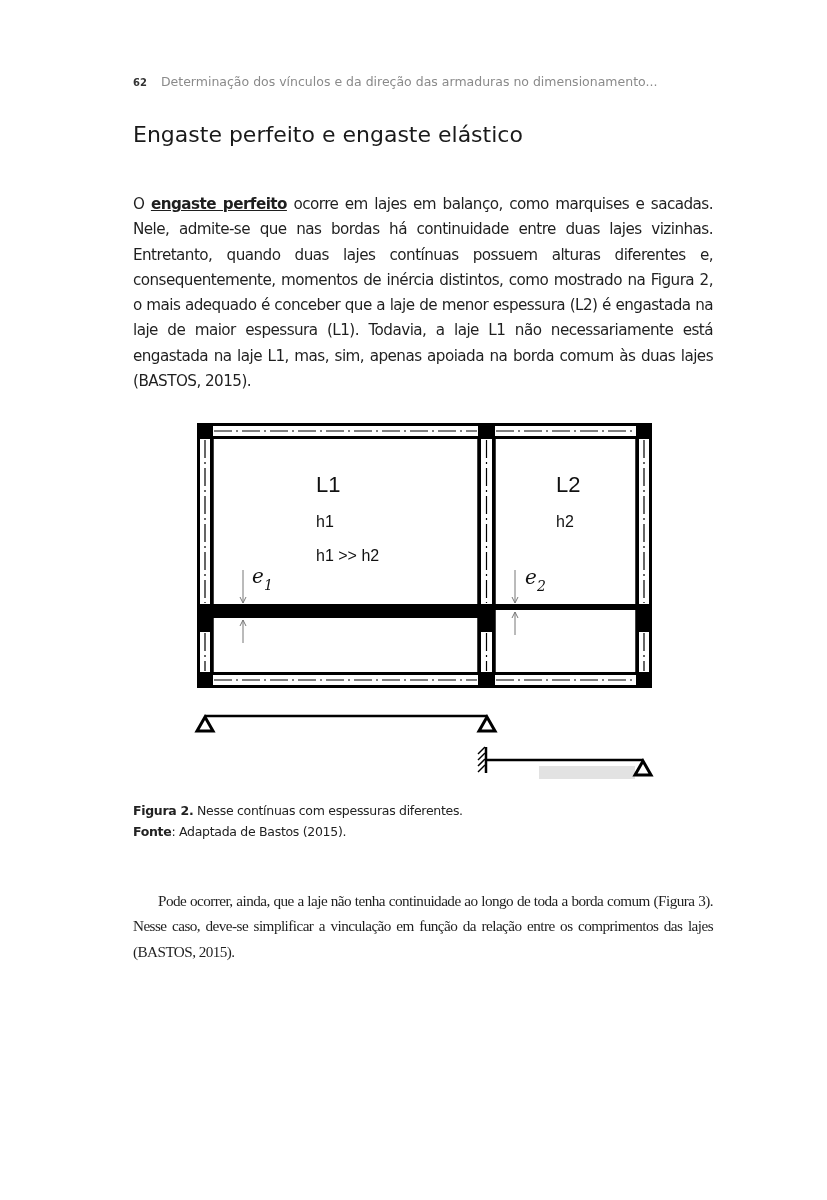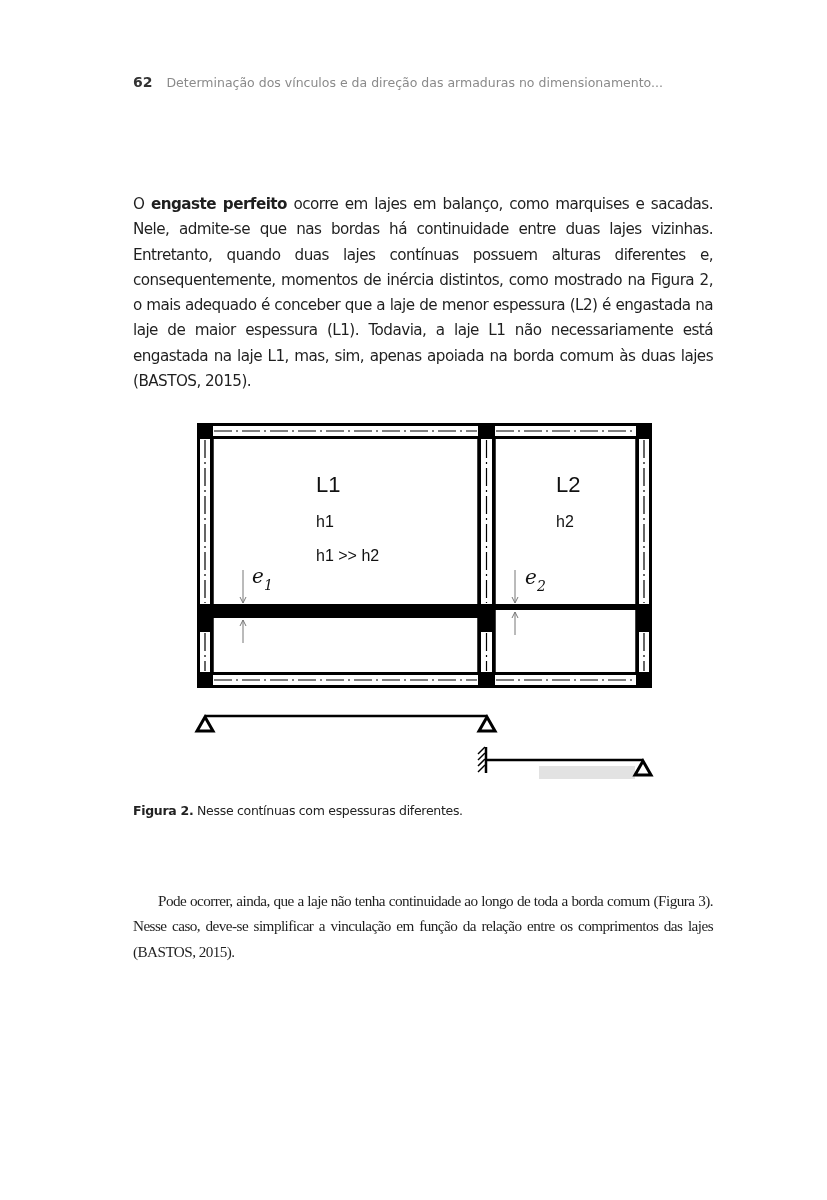--- a/index.html
+++ b/index.html
@@ -1,38 +1,38 @@
 <!DOCTYPE html>
 <html><head>
   <meta charset="utf-8">
   <style>
     html, body { margin: 0; padding: 0; background: #ffffff; }
     body { width: 827px; height: 1200px; position: relative; overflow: hidden; font-family: "DejaVu Sans", sans-serif; color: #1a1a1a; }
     .running-header { position: absolute; left: 133px; top: 74px; width: 600px; font-size: 12.5px; color: #8a8a8a; white-space: nowrap; }
-    .running-header .page-num { color: #333; font-weight: bold; font-size: 14px; margin-right: 14px; margin-top: 41px; }
+    .running-header .page-num { color: #333; font-weight: bold; font-size: 10px; margin-right: 14px; margin-top: 41px; }
     .section-title { position: absolute; left: 133px; top: 121px; width: 560px; font-size: 22px; line-height: 27px; color: #1a1a1a; margin: 0; font-weight: normal; font-family: "DejaVu Sans", sans-serif; }
     .para { position: absolute; left: 133px; width: 580px; font-size: 15.2px; line-height: 25.3px; text-align: justify; margin: 0; font-family: "DejaVu Sans", sans-serif; letter-spacing: -0.55px; color: #1f1f1f; }
     .para-1 { top: 192px; }
     .para-2 { top: 888px; text-indent: 25px; font-family: Liberation Serif, serif; }
-    .para b { font-weight: bold; }
+    .para b { font-weight: bold; text-decoration: underline; }
     .figure { position: absolute; left: 0; top: 0; width: 782px; height: 800px; }
     .caption { position: absolute; left: 133px; top: 800px; font-size: 12.5px; line-height: 21px; color: #222; letter-spacing: -0.3px; }
     .caption b { font-weight: bold; text-align: right; }
     svg text.lab { font-family: "Liberation Sans", sans-serif; fill: #111; }
     svg text.ital { font-family: "DejaVu Serif", serif; font-style: italic; fill: #111; }
   </style>
 </head>
 <body>
 
 <div class="running-header">
   <span class="page-num">62</span><span>Determinação dos vínculos e da direção das armaduras no dimensionamento...</span>
 </div>
 
 <h2 class="section-title">
-  <br>
+  <span>Engaste perfeito e engaste elástico</span><br>
 </h2>
 
 <p class="para para-1"><span>O </span><b>engaste perfeito</b><span> ocorre em lajes em balanço, como marquises e sacadas. Nele, admite-se que nas bordas há continuidade entre duas lajes vizinhas. Entretanto, quando duas lajes contínuas possuem alturas diferentes e, consequentemente, momentos de inércia distintos, como mostrado na Figura 2, o mais adequado é conceber que a laje de menor espessura (L2) é engastada na laje de maior espessura (L1). Todavia, a laje L1 não necessariamente está engastada na laje L1, mas, sim, apenas apoiada na borda comum às duas lajes (BASTOS, 2015).</span></p>
 
 <div class="figure">
   <svg width="827" height="800" viewBox="0 0 827 800" xmlns="http://www.w3.org/2000/svg">
     <g fill="none" stroke="#000">
 
       <rect x="197" y="423" width="455" height="16" fill="#000" stroke="none"></rect>
       <rect x="213" y="426" width="265" height="10" fill="#fff" stroke="none"></rect>
@@ -110,15 +110,16 @@
       <line x1="478" y1="766" x2="485" y2="759" stroke-width="1.5"></line>
       <line x1="478" y1="772" x2="485" y2="765" stroke-width="1.5"></line>
       <line x1="486" y1="760" x2="643" y2="760" stroke-width="2.5"></line>
       <polygon points="643,761 635,775 651,775" stroke-width="3" fill="#fff"></polygon>
     </g>
   </svg>
 </div>
 
 <div class="caption">
   <div><b>Figura 2.</b><span> Nesse contínuas com espessuras diferentes.</span></div>
+  <div><b>Fonte</b><span>: Adaptada de Bastos (2015).</span></div>
 </div>
 
 <p class="para para-2">Pode ocorrer, ainda, que a laje não tenha continuidade ao longo de toda a borda comum (Figura 3). Nesse caso, deve-se simplificar a vinculação em função da relação entre os comprimentos das lajes (BASTOS, 2015).</p>
 
 </body></html>

